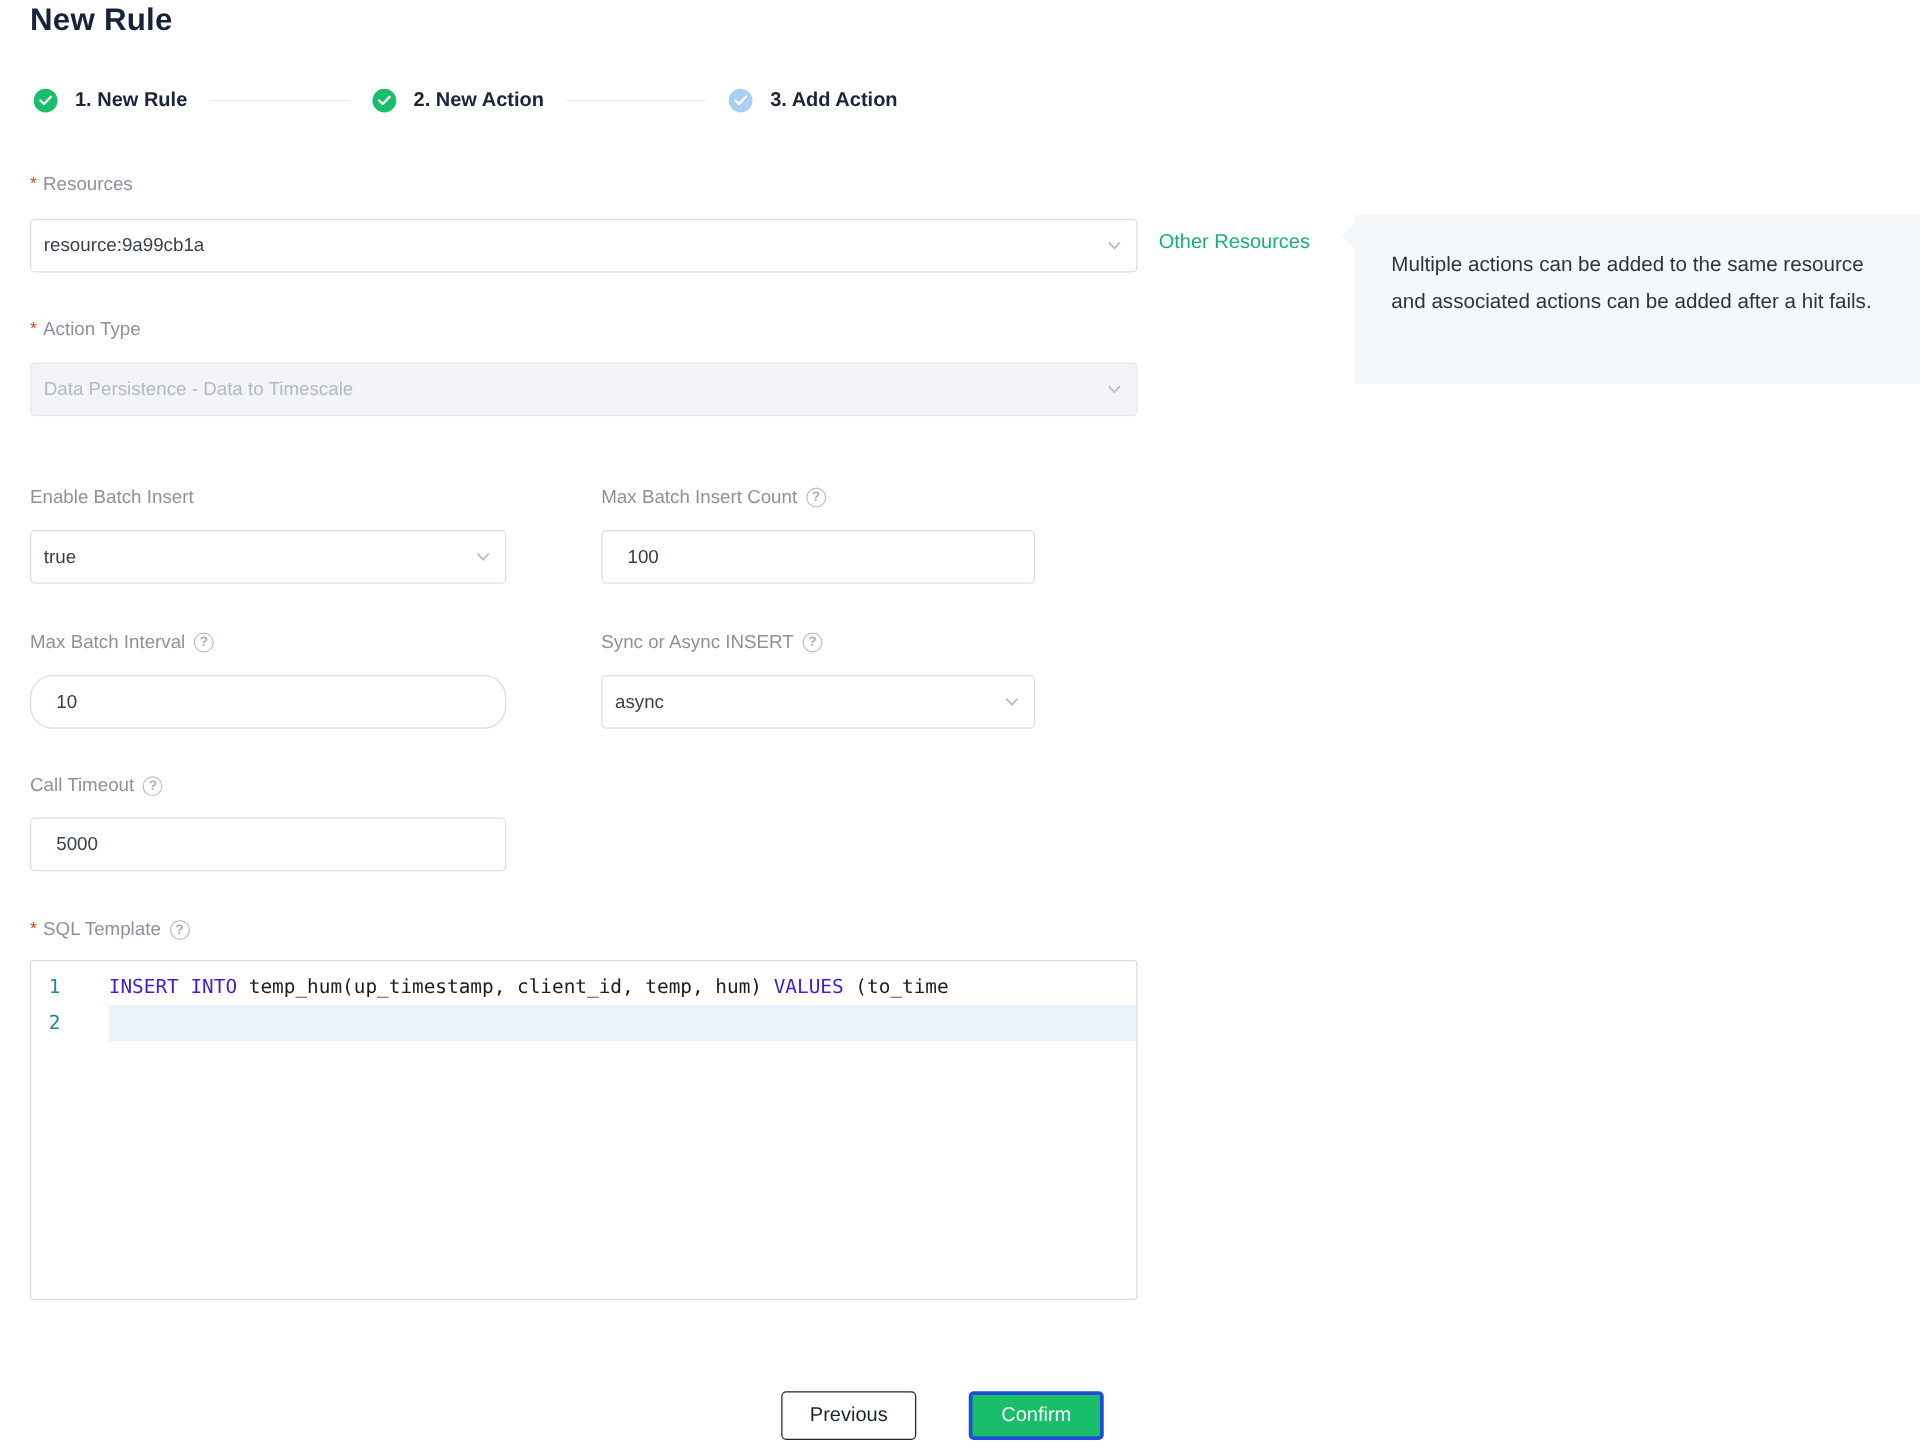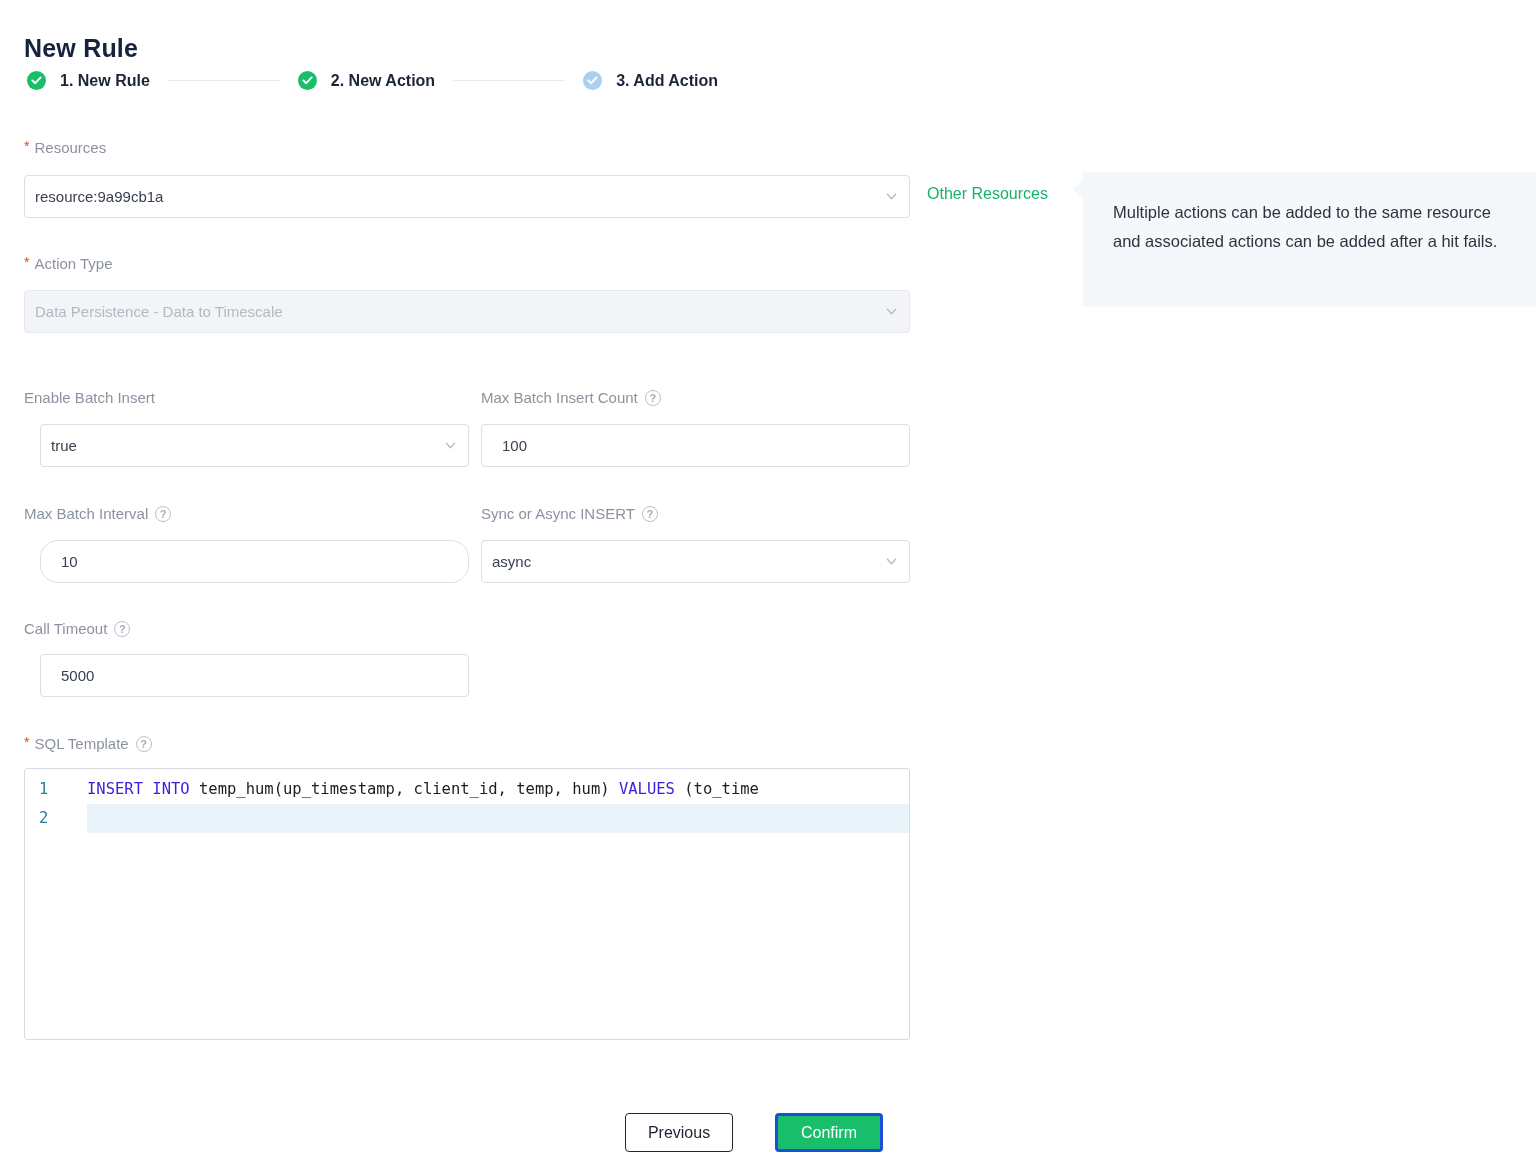--- a/index.html
+++ b/index.html
@@ -1,20 +1,20 @@
 <!DOCTYPE html>
 <html><head>
 <meta charset="utf-8">
 <style>
   * { margin:0; padding:0; box-sizing:border-box; }
   html,body { background:#ffffff; }
   body { font-family:"Liberation Sans", sans-serif; color:#17233d; }
   .app { position:relative; width:1536px; height:1165px; background:#fff; overflow:hidden; }
 
-  .page-title { position:absolute; left:24px; top:2px; font-size:25px; font-weight:700; color:#17233d; letter-spacing:.2px;margin-top:32px; }
+  .page-title { position:absolute; left:24px; top:2px; font-size:25px; font-weight:700; color:#17233d; letter-spacing:.2px; }
 
   
   .stepper { position:absolute; left:27px; top:71px; display:flex; align-items:center;font-weight:bold; }
   .step { display:flex; align-items:center; }
   .step-icon { width:19px; height:19px; border-radius:50%; display:flex; align-items:center; justify-content:center; flex:0 0 19px; }
   .step-icon.done { background:#19be6b; }
   .step-icon.pending { background:#a9cff2; }
   .step-label { margin-left:14px; font-size:16px; color:#1c2438; }
   .step-divider { width:112px; height:1px; background:#e7eaee; margin:0 18px; }
 
@@ -27,22 +27,22 @@
   
   .control { position:absolute; height:43px; background:#fff; border:1px solid #dcdee2; border-radius:4px;
              display:flex; align-items:center; padding:0 10px; font-size:15px; color:#39414f; }
   .control.full { left:24px; width:886px; }
   .control .value { flex:1; white-space:nowrap; overflow:hidden; }
   .control .chevron { flex:0 0 auto; margin-left:8px; display:flex; }
   .control.disabled { background:#f2f4f7; border-color:#e5e8ee; color:#b3b9c3; }
   input.text-input { position:absolute; height:43px; border:1px solid #dcdee2; border-radius:4px;
                      padding:0 20px; font-size:15px; color:#39414f; font-family:"Liberation Sans",sans-serif; outline:none; background:#fff; }
 
-  .col1 { left:40px; width:429px; }
-  .col2 { left:481px; width:429px; }
+  .col1 { left:24px; width:381px; }
+  .col2 { left:481px; width:347px; }
 
   
   .other-link { position:absolute; left:927px; top:185px; font-size:16px; color:#17b26b; cursor:pointer; }
   .tip-box { position:absolute; left:1083px; top:172px; width:453px; height:135px; background:#f4f8fb;
              padding:26px 18px 0 30px; font-size:16.5px; line-height:29px; color:#2c3440; }
   .tip-arrow { position:absolute; left:1076px; top:182px; width:14px; height:14px; background:#f4f8fb; transform:rotate(45deg); }
 
   
   .editor { position:absolute; left:24px; top:768px; width:886px; height:272px; border:1px solid #d7dce2;
             border-radius:3px; background:#fff; overflow:hidden; padding-top:6px;

